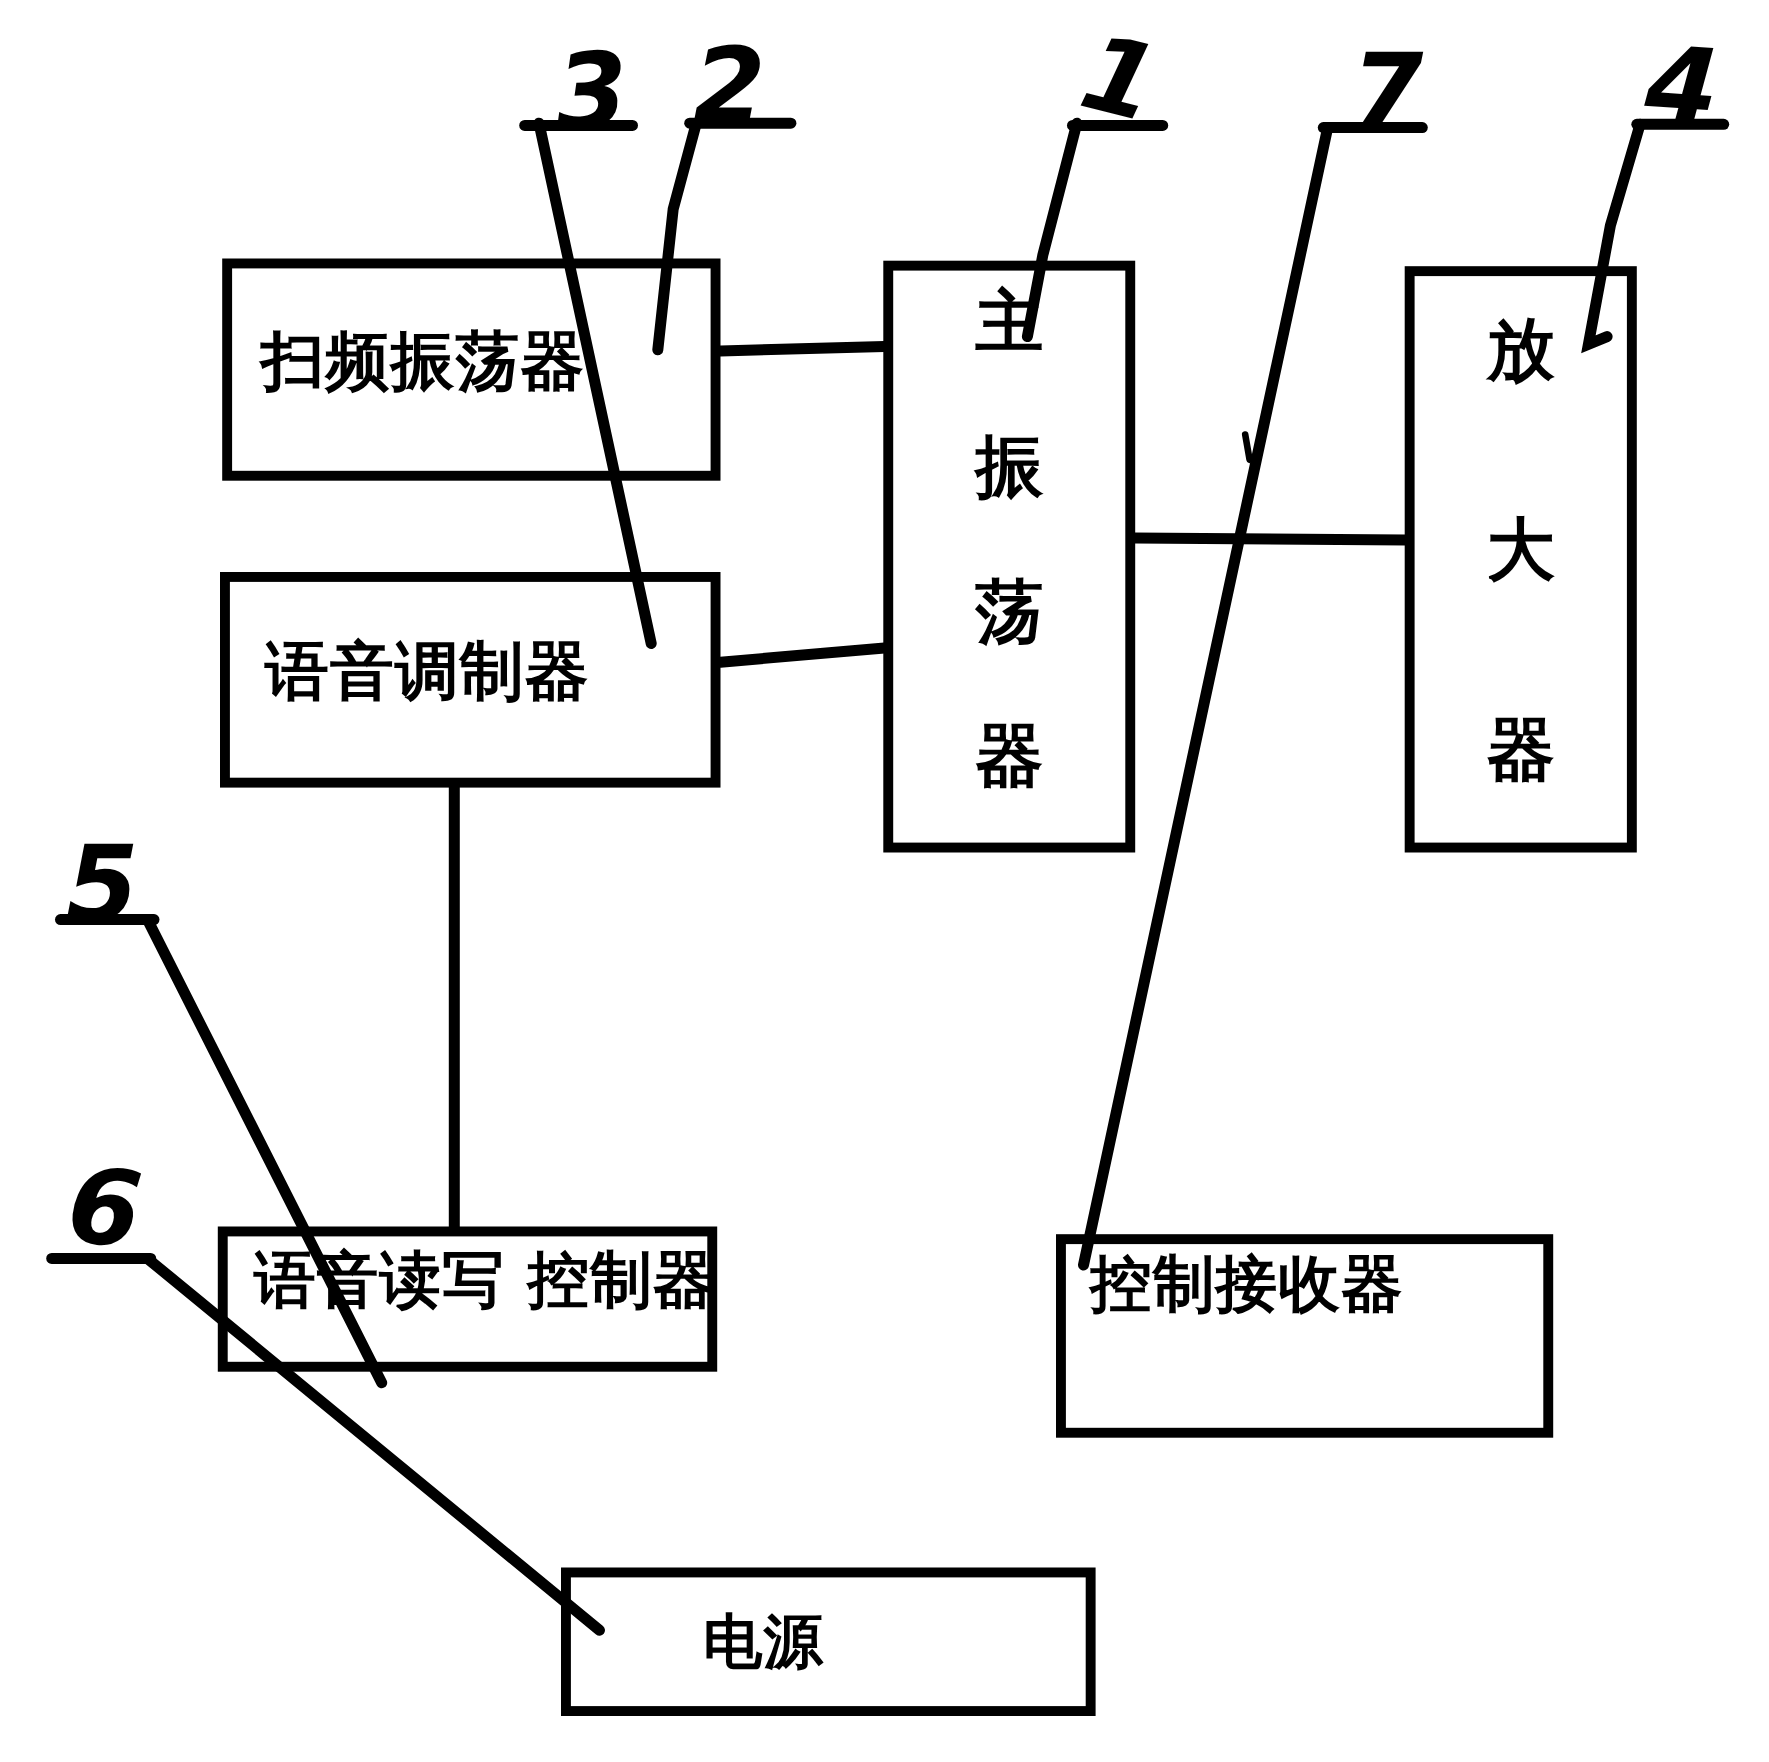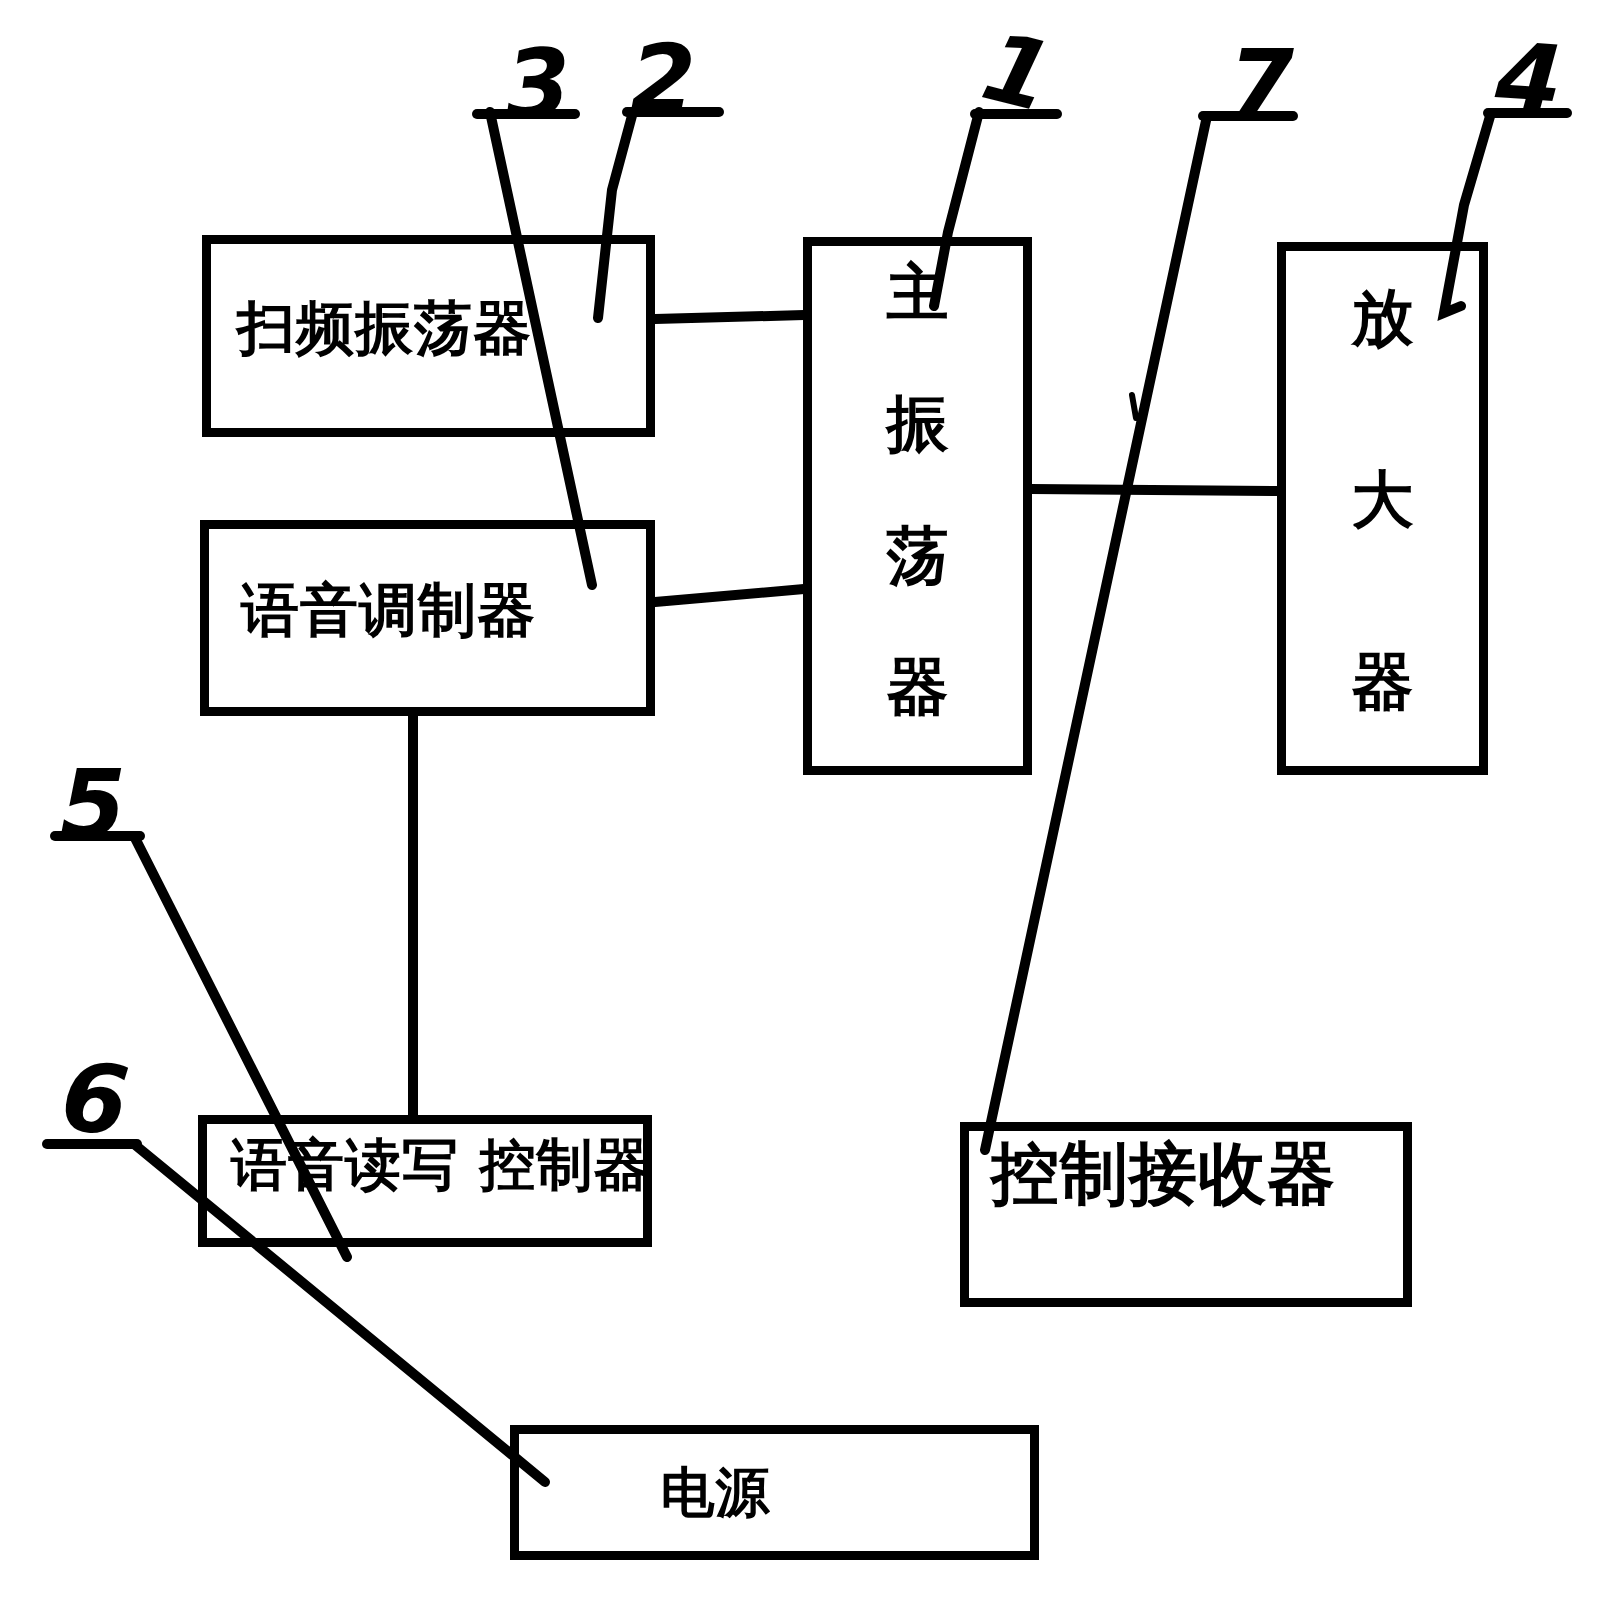--- a/index.html
+++ b/index.html
@@ -102,24 +102,24 @@
     <span class="vchar">放</span>
     <span class="vchar">大</span>
     <span class="vchar">器</span>
   </div>
 
   <div class="block" style="left:198px; top:1115px; width:454px; height:132px; padding:10px 0 0 24px;">
     <span class="label" style="font-size:56px;">语音读写 控制器</span>
   </div>
 
   <div class="block" style="left:960px; top:1122px; width:452px; height:185px; padding:6px 0 0 22px;">
-    <span class="label" style="font-size:68px;">控制接收器</span>
+    <span class="label" style="font-size:56px;">控制接收器</span>
   </div>
 
-  <div class="block horiz" style="left:510px; top:1425px; width:529px; height:135px; justify-content:center; padding-right:118px;">
+  <div class="block horiz" style="left:510px; top:1425px; width:486px; height:135px; justify-content:center; padding-right:118px;">
     <span class="label" style="font-size:54px;">电源</span>
   </div>
 
   <span class="refnum" style="left:985px; top:25px; transform:rotate(14deg);">1</span>
   <span class="refnum" style="left:630px; top:32px;">2</span>
   <span class="refnum" style="left:505px; top:37px; transform:rotate(-3deg);">3</span>
   <span class="refnum" style="left:1496px; top:32px; transform:rotate(4deg);">4</span>
   <span class="refnum" style="left:60px; top:757px;">5</span>
   <span class="refnum" style="left:62px; top:1052px; transform:rotate(6deg);">6</span>
   <span class="refnum" style="left:1228px; top:37px;">7</span>

